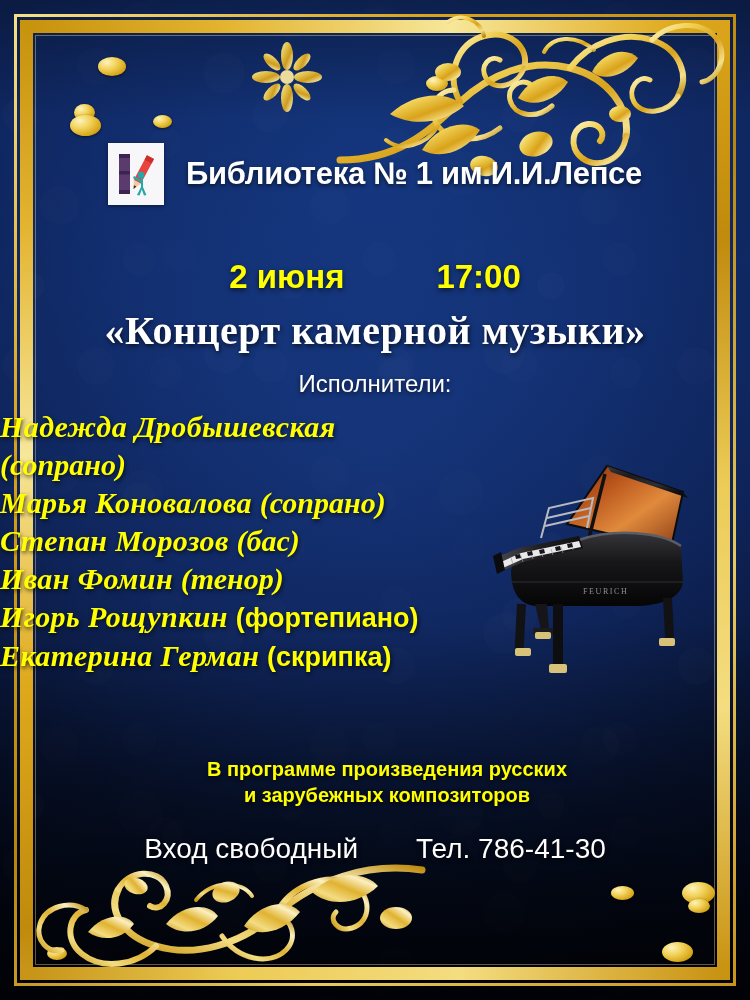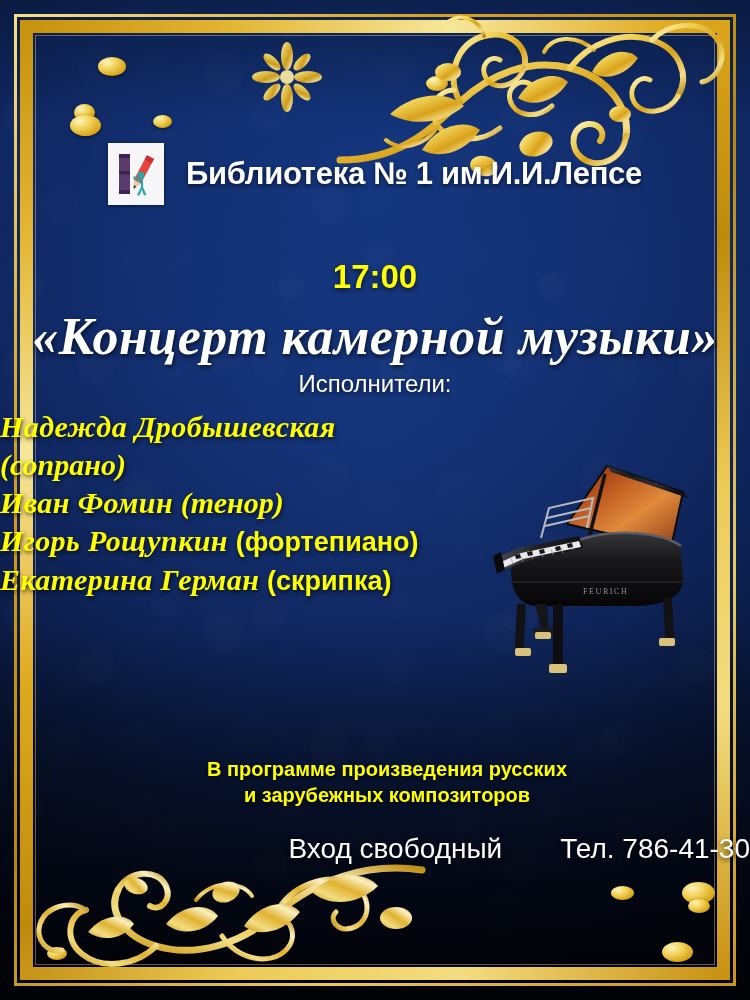--- a/index.html
+++ b/index.html
@@ -155,22 +155,21 @@
   }
 
   
   .title {
     position: absolute;
     top: 307px;
     width: 100%;
     text-align: center;
     color: #ffffff;
     font-family: "Liberation Serif", "DejaVu Serif", serif;
-    font-style: italic;
-    font-size: 52px;
+    font-size: 40px;
     font-weight: 700;
     letter-spacing: .5px;
     text-shadow: 1px 2px 5px rgba(0,0,0,.7);
   }
 
   
   .performers-label {
     position: absolute;
     top: 370px;
     width: 100%;
@@ -229,21 +228,21 @@
     margin-left: 12px;
   }
 
   
   .footer-row {
     position: absolute;
     top: 833px;
     left: 0;
     width: 100%;
     display: flex;
-    justify-content: flex-end;
+    justify-content: center;
     gap: 58px;
     color: #ffffff;
     font-size: 28px;
     font-weight: 400;
     text-shadow: 0 2px 5px rgba(0,0,0,.75);
   }
 
   
   .piano {
     position: absolute;
@@ -388,29 +387,32 @@
             <path d="M26 29 L26 38 L22 46 L24.5 46.6 L26.8 40.5 L29 46.6 L31.4 46 L28 38 L28 29 Z"></path>
             <path d="M26 31 L19 27 L18 29 L26 34 Z"></path>
           </g>
         </svg>
       </div>
       <div class="lib-name">Библиотека № 1 им.И.И.Лепсе</div>
     </div>
 
 
     <div class="datetime-row">
+      <span>2 июня</span>
       <span>17:00</span>
     </div>
 
     <div class="title">«Концерт камерной музыки»</div>
 
     <div class="performers-label">Исполнители:</div>
     <div class="performers" id="performers-list">
         <div class="performer"><span class="nm">Надежда Дробышевская</span></div>
         <div class="performer"><span class="role-serif">(сопрано)</span></div>
+        <div class="performer"><span class="nm">Марья Коновалова</span> <span class="role-serif">(сопрано)</span></div>
+        <div class="performer"><span class="nm">Степан Морозов</span> <span class="role-serif">(бас)</span></div>
         <div class="performer"><span class="nm">Иван Фомин</span> <span class="role-serif">(тенор)</span></div>
         <div class="performer"><span class="nm">Игорь Рощупкин</span> <span class="role-sans">(фортепиано)</span></div>
         <div class="performer"><span class="nm">Екатерина Герман</span> <span class="role-sans">(скрипка)</span></div>
       </div>
 
     <div class="piano">
       <svg width="225" height="222" viewBox="0 0 225 222">
         <defs>
           <linearGradient id="lidTop" x1="0" y1="0" x2="0.6" y2="1">
             <stop offset="0%" stop-color="#3a3a3e"></stop>

